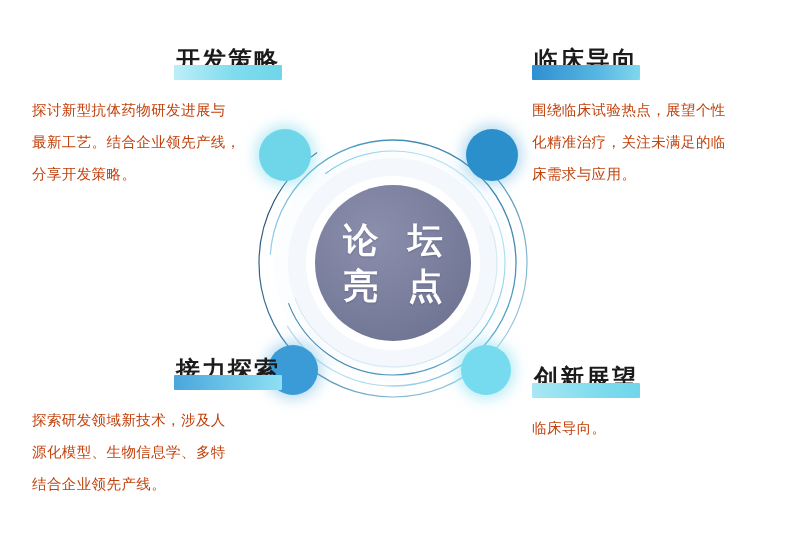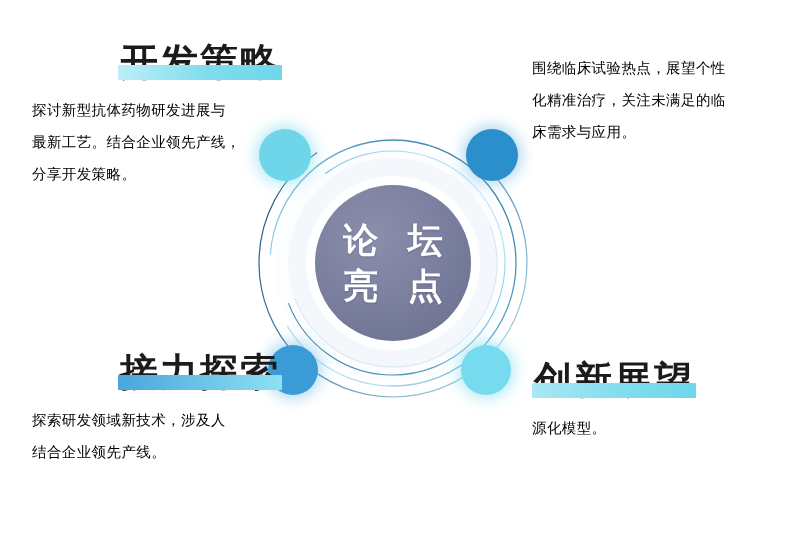--- a/index.html
+++ b/index.html
@@ -38,48 +38,49 @@
     position: relative;
     display: block;
     height: 42px;
   }
   .quad-tl .quad-title-wrap,
   .quad-bl .quad-title-wrap { text-align: right; }
 
   .quad-title {
     position: relative;
     display: inline-block;
-    font-size: 38px;
+    font-size: 24px;
     font-weight: bold;
     letter-spacing: 2px;
     color: #1b1b1b;
     line-height: 40px;
     padding: 0 2px;
     z-index: 2;
     white-space: nowrap;
+    font-family: Liberation Mono, monospace;
   }
   .title-bar {
     position: absolute;
     left: 0;
     bottom: 2px;
     height: 15px;
     width: 100%;
     z-index: 1;
     border-radius: 1px;
   }
   .bar-cyan   { background: linear-gradient(90deg, #bdeef7 0%, #7fdcee 55%, #6fd6ea 100%); }
   .bar-blue   { background: linear-gradient(90deg, #2f8fd0 0%, #56b6e2 60%, #7fd8ee 100%); }
   .bar-blue2  { background: linear-gradient(90deg, #4aa6dc 0%, #6ec6e8 55%, #8ee0f2 100%); }
   .bar-cyan2  { background: linear-gradient(90deg, #a9e7f4 0%, #7fdcee 60%, #6fd6ea 100%); }
 
   .quad-body {
     margin-top: 10px;
     font-size: 14.5px;
     line-height: 32px;
-    color: #000000;
+    color: #c2410c;
     letter-spacing: 0.4px;
     text-align: left;
   }
   .quad-body p { margin: 0; }
 
   
   #center-graphic {
     position: absolute;
     left: 243px;
     top: 113px;
@@ -131,49 +132,56 @@
       </span>
     </div>
     <div class="quad-body">
       <p>探讨新型抗体药物研发进展与</p>
       <p>最新工艺。结合企业领先产线，</p>
       <p>分享开发策略。</p>
     </div>
   </div>
 
   <div class="quad quad-tr">
+    <div class="quad-title-wrap">
+      <span class="quad-title">
+        <span class="title-bar bar-blue"></span>
+        <span>临床导向</span>
+      </span>
+    </div>
     <div class="quad-body">
       <p>围绕临床试验热点，展望个性</p>
       <p>化精准治疗，关注未满足的临</p>
       <p>床需求与应用。</p>
     </div>
   </div>
 
   <div class="quad quad-bl">
     <div class="quad-title-wrap">
       <span class="quad-title">
         <span class="title-bar bar-blue2"></span>
         <span>接力探索</span>
       </span>
     </div>
     <div class="quad-body">
       <p>探索研发领域新技术，涉及人</p>
+      <p>源化模型、生物信息学、多特</p>
       <p>结合企业领先产线。</p>
     </div>
   </div>
 
   <div class="quad quad-br">
     <div class="quad-title-wrap">
       <span class="quad-title">
         <span class="title-bar bar-cyan2"></span>
         <span>创新展望</span>
       </span>
     </div>
     <div class="quad-body">
-      <p>源化模型。</p>
+      <p>临床导向。</p>
     </div>
   </div>
 
   <div id="center-graphic">
     <svg width="300" height="300" viewBox="0 0 300 300">
       <defs>
         <linearGradient id="gradRingA" x1="0" y1="0" x2="1" y2="1">
           <stop offset="0%" stop-color="#1f3c63"></stop>
           <stop offset="45%" stop-color="#3e7fa6"></stop>
           <stop offset="100%" stop-color="#bfe6f2"></stop>

